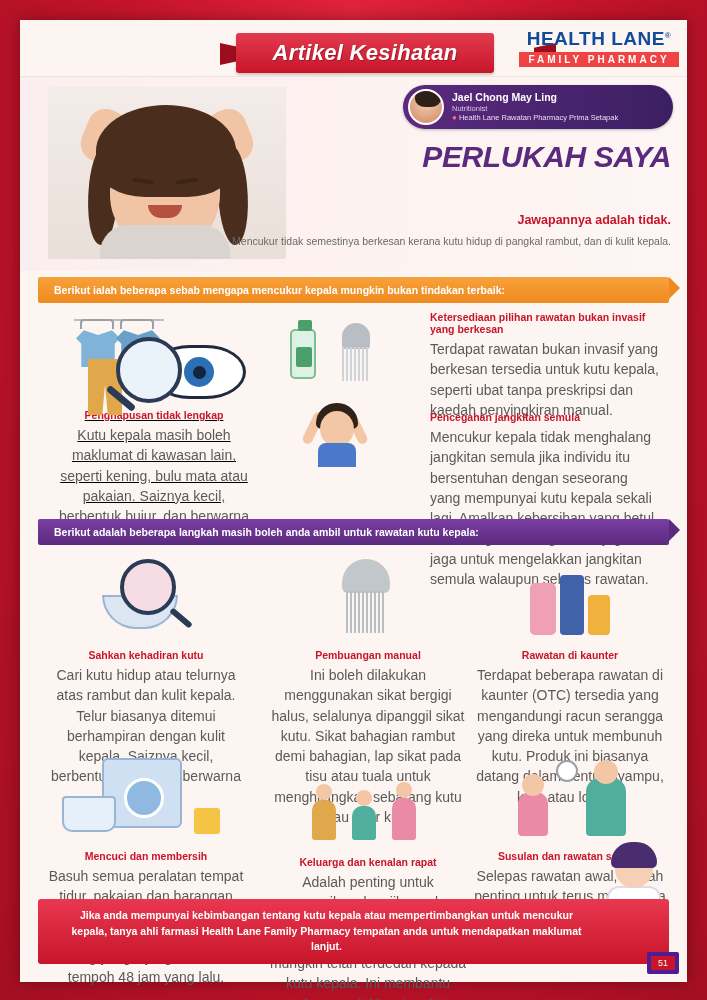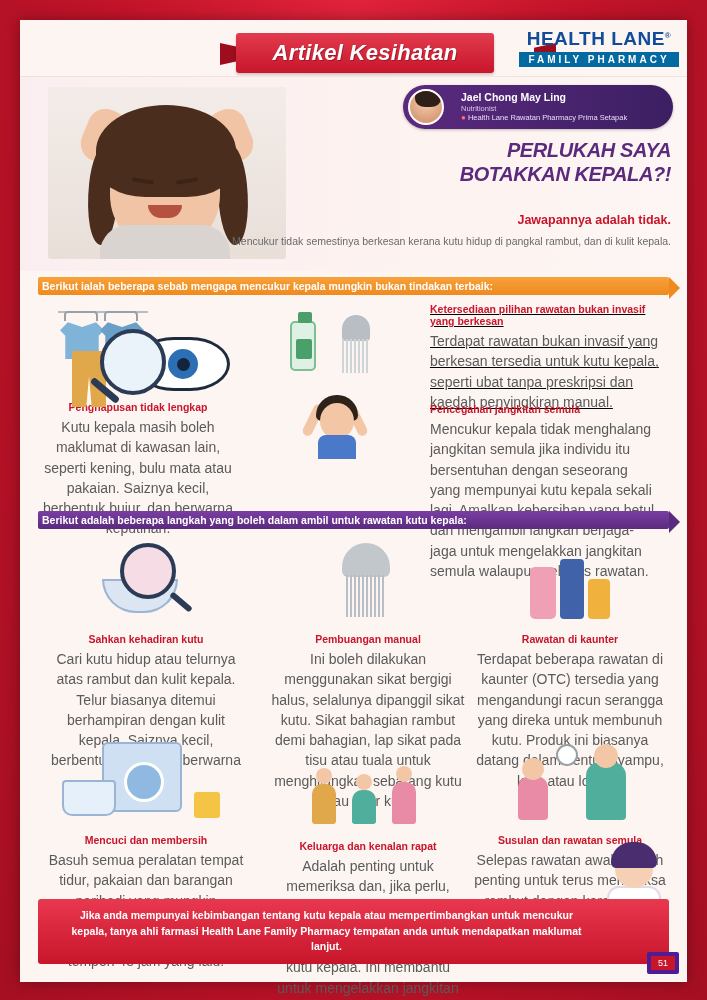--- a/index.html
+++ b/index.html
@@ -91,21 +91,21 @@
     position: absolute; right: 8px; top: 8px;
     width: 160px; height: 40px;
     text-align: center;
   }
   .hl-title {
     color: #114c9b; font-size: 19px; font-weight: bold; letter-spacing: .5px;
   }
   .hl-title sup { font-size: 8px; }
   .hl-sub {
     margin-top: 2px;
-    background: #0369a1; color: #fff;
+    background: #ef4444; color: #fff;
     font-size: 10px; letter-spacing: 3px; font-weight: bold;
     padding: 2px 0;
   }
 
   
   .hero {
     position: relative;
     height: 195px;
     background: linear-gradient(90deg,#fbeef0 0%, #fdf3f0 60%, #fdf6f4 100%);
     border-top: 1px solid #f0e2de;
@@ -167,75 +167,75 @@
     width: 36px; height: 36px; border-radius: 50%;
     background: radial-gradient(circle at 50% 35%, #f4cdb2 0%, #d99d78 70%);
     border: 2px solid #fff;
     position: relative; overflow: hidden;
     flex: none;
   }
   .nutri-av:after {
     content:""; position:absolute; left:5px; top:-4px; width:26px; height:20px;
     background:#2e2017; border-radius:50% 50% 40% 40%;
   }
-  .nutri-txt { margin-left: 17px; color: #fff; line-height: 1.25; }
+  .nutri-txt { margin-left: 8px; color: #fff; line-height: 1.25; }
   .nutri-name { font-size: 10.5px; font-weight: bold; }
   .nutri-role { font-size: 7.5px; color: #d9c7ea; }
   .nutri-loc { font-size: 7.5px; color: #e7dcf3; }
   .pin { color: #ff6b7d; font-size: 8px; }
 
   .hero-title {
     position: absolute; right: 16px; top: 62px;
     width: 350px; text-align: right;
   }
   .hero-title .l1, .hero-title .l2 {
-    color: #5b2a7e; font-size: 20px; font-weight: bold; font-style: italic;
+    color: #5b2a7e; font-size: 30px; font-weight: bold; font-style: italic;
     letter-spacing: -.4px; line-height: 1.18;
   }
   .hero-answer {
     position: absolute; right: 16px; top: 136px;
     color: #c8152a; font-size: 12.5px; font-weight: bold;
   }
   .hero-desc {
     position: absolute; left: 60px; right: 16px; top: 158px;
     text-align: right;
     color: #6a6a6a; font-size: 10.5px;
   }
 
   
   .bar {
     position: relative;
-    height: 18px;
+    height: 26px;
     margin: 6px 18px 0 18px;
     background: linear-gradient(180deg,#f7a13b,#ef8a1f);
     display: flex; align-items: center;
-    padding-left: 4px;
+    padding-left: 16px;
     border-radius: 2px;
   }
   .bar:after {
     content:""; position:absolute; right:-11px; top:0;
     border-top: 11px solid transparent;
     border-bottom: 11px solid transparent;
     border-left: 11px solid #ef8a1f;
   }
   .bar span {
     color: #fff; font-size: 10.5px; font-weight: bold;
   }
   .bar.purple { background: linear-gradient(180deg,#7a3ea3,#5b2a7e); }
   .bar.purple:after { border-left-color: #5b2a7e; }
 
   
   .sec1 {
     position: relative;
     height: 210px;
     padding: 6px 18px 0 18px;
   }
-  .col-a { position: absolute; left: 18px; top: 8px; width: 200px; text-align: center; }
+  .col-a { position: absolute; left: 34px; top: 8px; width: 200px; text-align: center; text-decoration: underline; }
   .col-b { position: absolute; left: 248px; top: 4px; width: 150px; }
-  .col-c { position: absolute; left: 410px; top: 8px; width: 230px; text-decoration: underline; }
+  .col-c { position: absolute; left: 410px; top: 8px; width: 230px; }
   .col-d { position: absolute; left: 410px; top: 108px; width: 230px; }
 
   h3.itemtitle {
     color: #c8152a; font-size: 10.5px; font-weight: bold; margin-bottom: 4px;
   }
   p.itembody {
     color: #5a5a5a; font-size: 14px; line-height: 1.45;
   }
   .col-a h3.itemtitle, .col-a p.itembody { text-align: center; }
 
@@ -409,21 +409,20 @@
           <div class="nutri-role">Nutritionist</div>
           <div class="nutri-loc">
             <span class="pin">●</span>
             <span>Health Lane Rawatan Pharmacy Prima Setapak</span>
           </div>
         </div>
       </div>
 
       <div class="hero-title">
         <div class="l1">PERLUKAH SAYA</div>
-        <div class="l2">BOTAKKAN KEPALA?!</div>
       </div>
       <div class="hero-answer">Jawapannya adalah tidak.</div>
       <div class="hero-desc">Mencukur tidak semestinya berkesan kerana kutu hidup di pangkal rambut, dan di kulit kepala.</div>
     </div>
 
     <div class="bar">
       <span>Berikut ialah beberapa sebab mengapa mencukur kepala mungkin bukan tindakan terbaik:</span>
     </div>
 
     <div class="sec1">
@@ -472,21 +471,21 @@
         <p class="itembody">Terdapat rawatan bukan invasif yang berkesan tersedia untuk kutu kepala, seperti ubat tanpa preskripsi dan kaedah penyingkiran manual.</p>
       </div>
 
       <div class="col-d">
         <h3 class="itemtitle">Pencegahan jangkitan semula</h3>
         <p class="itembody">Mencukur kepala tidak menghalang jangkitan semula jika individu itu bersentuhan dengan seseorang yang mempunyai kutu kepala sekali lagi. Amalkan kebersihan yang betul dan mengambil langkah berjaga-jaga untuk mengelakkan jangkitan semula walaupun selepas rawatan.</p>
       </div>
     </div>
 
     <div class="bar purple">
-      <span>Berikut adalah beberapa langkah yang boleh dalam ambil untuk rawatan kutu kepala:</span>
+      <span>Berikut adalah beberapa langkah masih boleh anda ambil untuk rawatan kutu kepala:</span>
     </div>
 
     <div class="sec2">
       <div class="g3 c1">
         <div class="illbox">
           <div class="magpetri">
             <div class="mp-dish"></div>
             <div class="mp-circle"></div>
             <div class="mp-handle"></div>
           </div>

